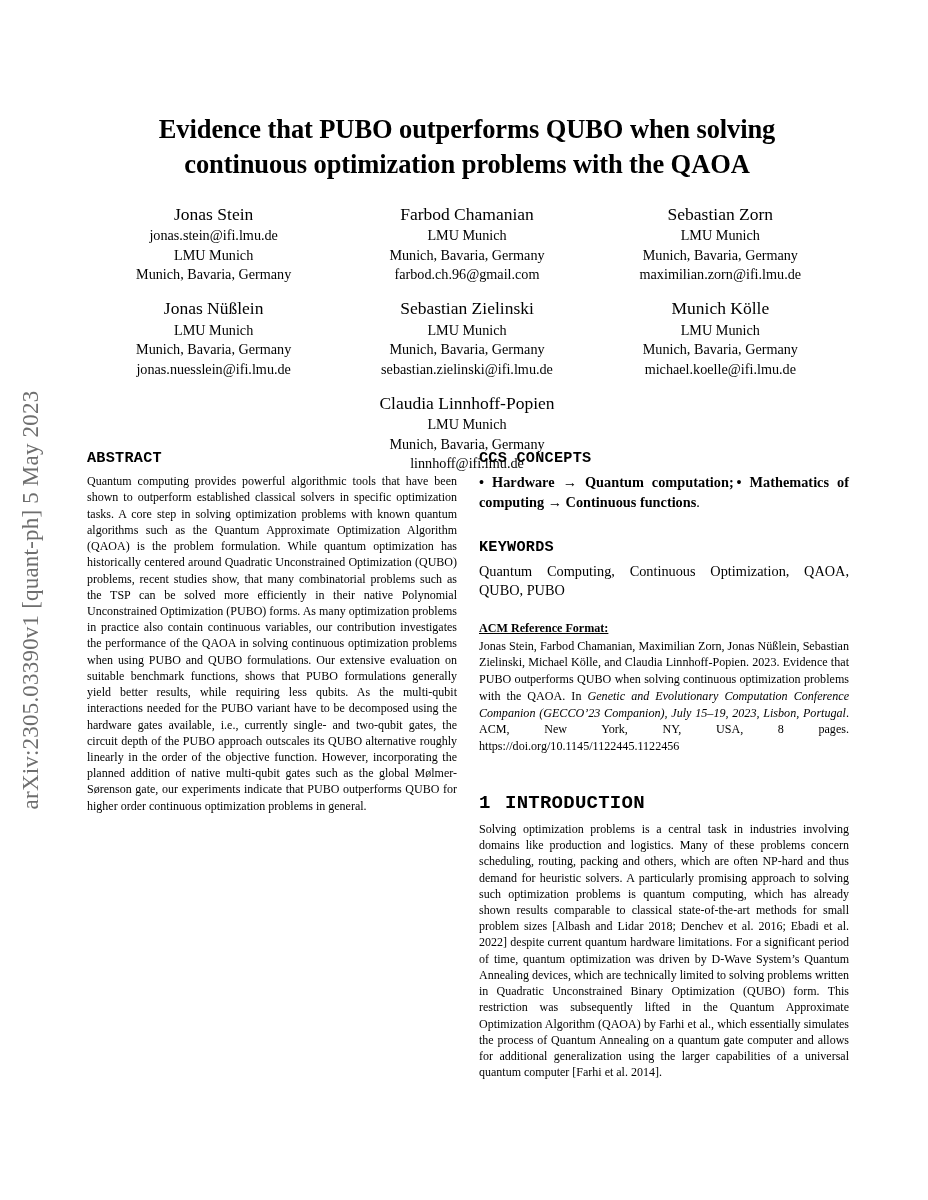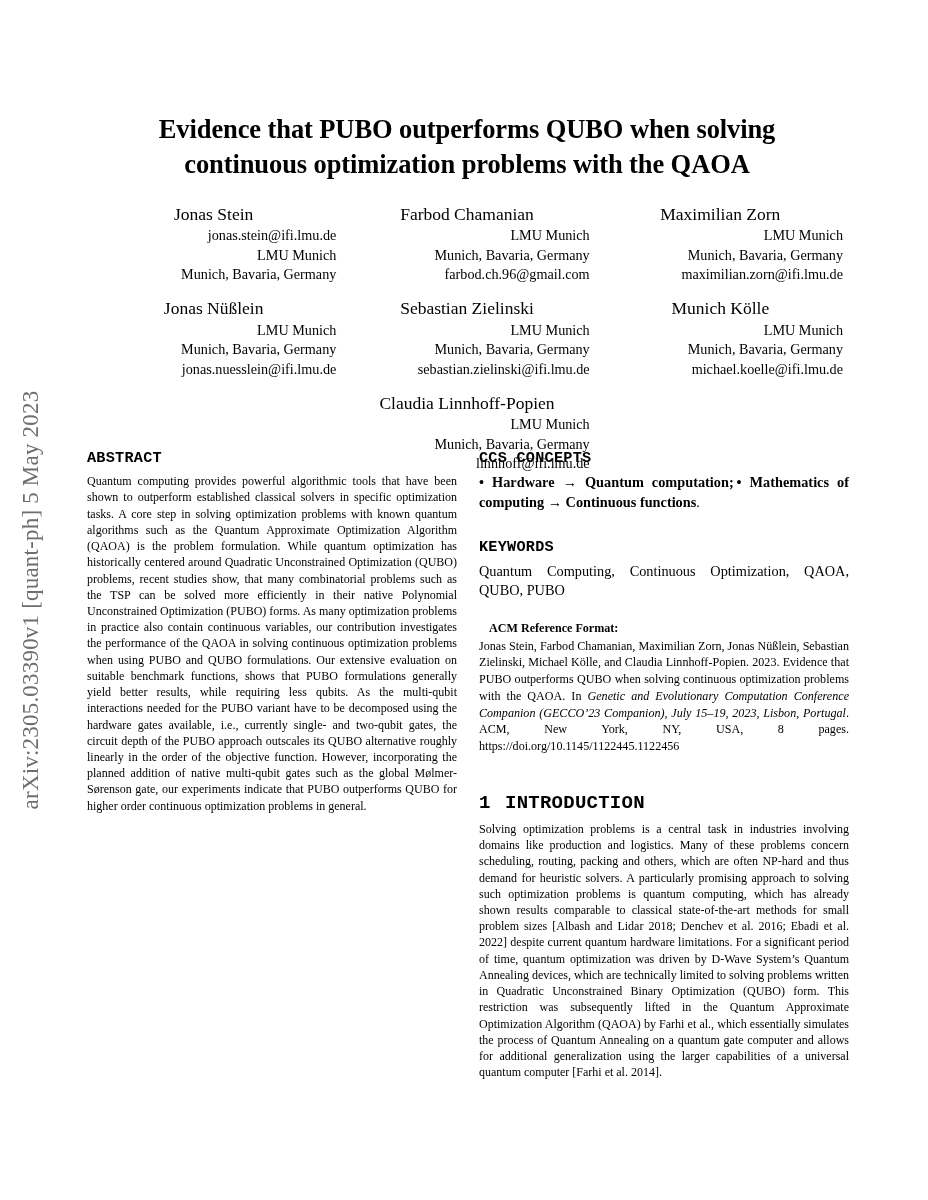--- a/index.html
+++ b/index.html
@@ -78,21 +78,20 @@
     flex: 0 0 33.333%;
   }
   .author-name {
     font-size: 17.5px;
     line-height: 1.28;
     margin-bottom: 1px;
   }
   .author-line {
     font-size: 14.2px;
     line-height: 1.365;
-    text-align: right;
   }
   .author-row.second {
     margin-top: 13px;
   }
   .author-row.third {
     margin-top: 13px;
   }
 
   
   .columns {
@@ -152,22 +151,23 @@
   .keywords-body {
     font-size: 14.3px;
     line-height: 1.352;
     text-align: justify;
     margin: 0;
   }
 
   .ref-head {
     font-size: 12.1px;
     font-weight: bold;
-    margin: 0 0 1px 10px;
+    margin: 0 0 1px 0;
     line-height: 1.3;
+    text-decoration: underline;
   }
   .ref-body {
     font-size: 12.1px;
     line-height: 1.39;
     text-align: justify;
     margin: 0;
   }
   .ref-body i { font-style: italic; }
 </style>
 </head>
@@ -190,21 +190,21 @@
           <div class="author-line">LMU Munich</div>
           <div class="author-line">Munich, Bavaria, Germany</div>
         </div>
         <div class="author">
           <div class="author-name">Farbod Chamanian</div>
           <div class="author-line">LMU Munich</div>
           <div class="author-line">Munich, Bavaria, Germany</div>
           <div class="author-line">farbod.ch.96@gmail.com</div>
         </div>
         <div class="author">
-          <div class="author-name">Maximilian Zorn</div>
+          <div class="author-name">Sebastian Zorn</div>
           <div class="author-line">LMU Munich</div>
           <div class="author-line">Munich, Bavaria, Germany</div>
           <div class="author-line">maximilian.zorn@ifi.lmu.de</div>
         </div>
       </div>
 
       <div class="author-row second">
         <div class="author">
           <div class="author-name">Jonas Nüßlein</div>
           <div class="author-line">LMU Munich</div>

